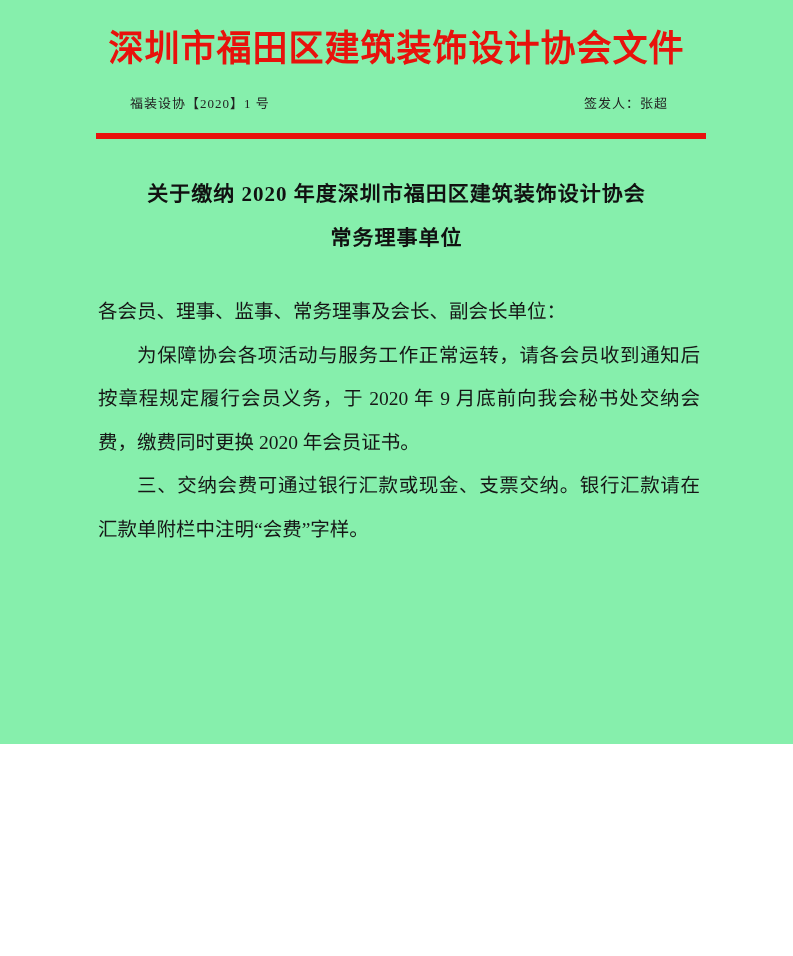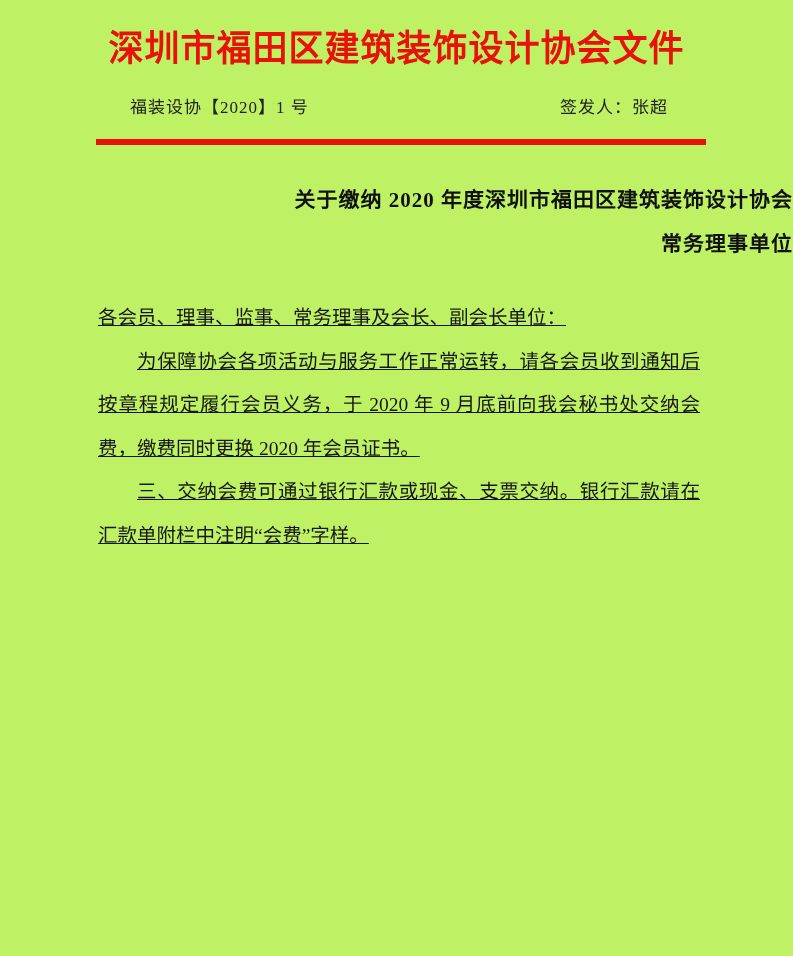--- a/index.html
+++ b/index.html
@@ -11,70 +11,70 @@
   body {
     width: 793px;
     height: 956px;
     background: #ffffff;
     font-family: "Liberation Serif", serif;
     color: var(--ink);
   }
   .page {
     position: relative;
     width: 793px;
-    height: 956px;
-    background: #bef264;
+    height: 744px;
+    background: #86efac;
     overflow: hidden;
   }
   .org-title {
     margin: 26px 0 0 0;
     text-align: center;
     color: var(--accent-red);
     font-family: "Liberation Sans", sans-serif;
     font-size: 35px;
     font-weight: 800;
     letter-spacing: 1px;
     line-height: 44px;
     transform: scaleY(1.05);
   }
   .meta-row {
     width: 610px;
     margin: 23px 0 0 96px;
     padding: 0 38px 0 34px;
     display: flex;
     justify-content: space-between;
     align-items: baseline;
-    font-size: 17px;
+    font-size: 13px;
     letter-spacing: 1px;
     color: #222;
   }
   .red-rule {
     width: 610px;
     height: 6px;
     margin: 21px 0 0 96px;
     background: var(--accent-red);
   }
   .doc-title {
     margin: 33px auto 0 auto;
-    text-align: right;
+    text-align: center;
     font-size: 21px;
     font-weight: 700;
     line-height: 44px;
     letter-spacing: 1px;
     color: #111;
   }
   .doc-body {
     width: 602px;
     margin: 30px 0 0 98px;
     font-size: 19.5px;
     line-height: 43.5px;
     text-align: justify;
     color: #161616;
   }
-  .doc-body p { margin: 0; text-decoration: underline; }
+  .doc-body p { margin: 0; }
   .para { text-indent: 2em; }
 </style>
 </head>
 <body>
 
 <div class="page">
 
   <h1 class="org-title">深圳市福田区建筑装饰设计协会文件</h1>
 
   <div class="meta-row">

